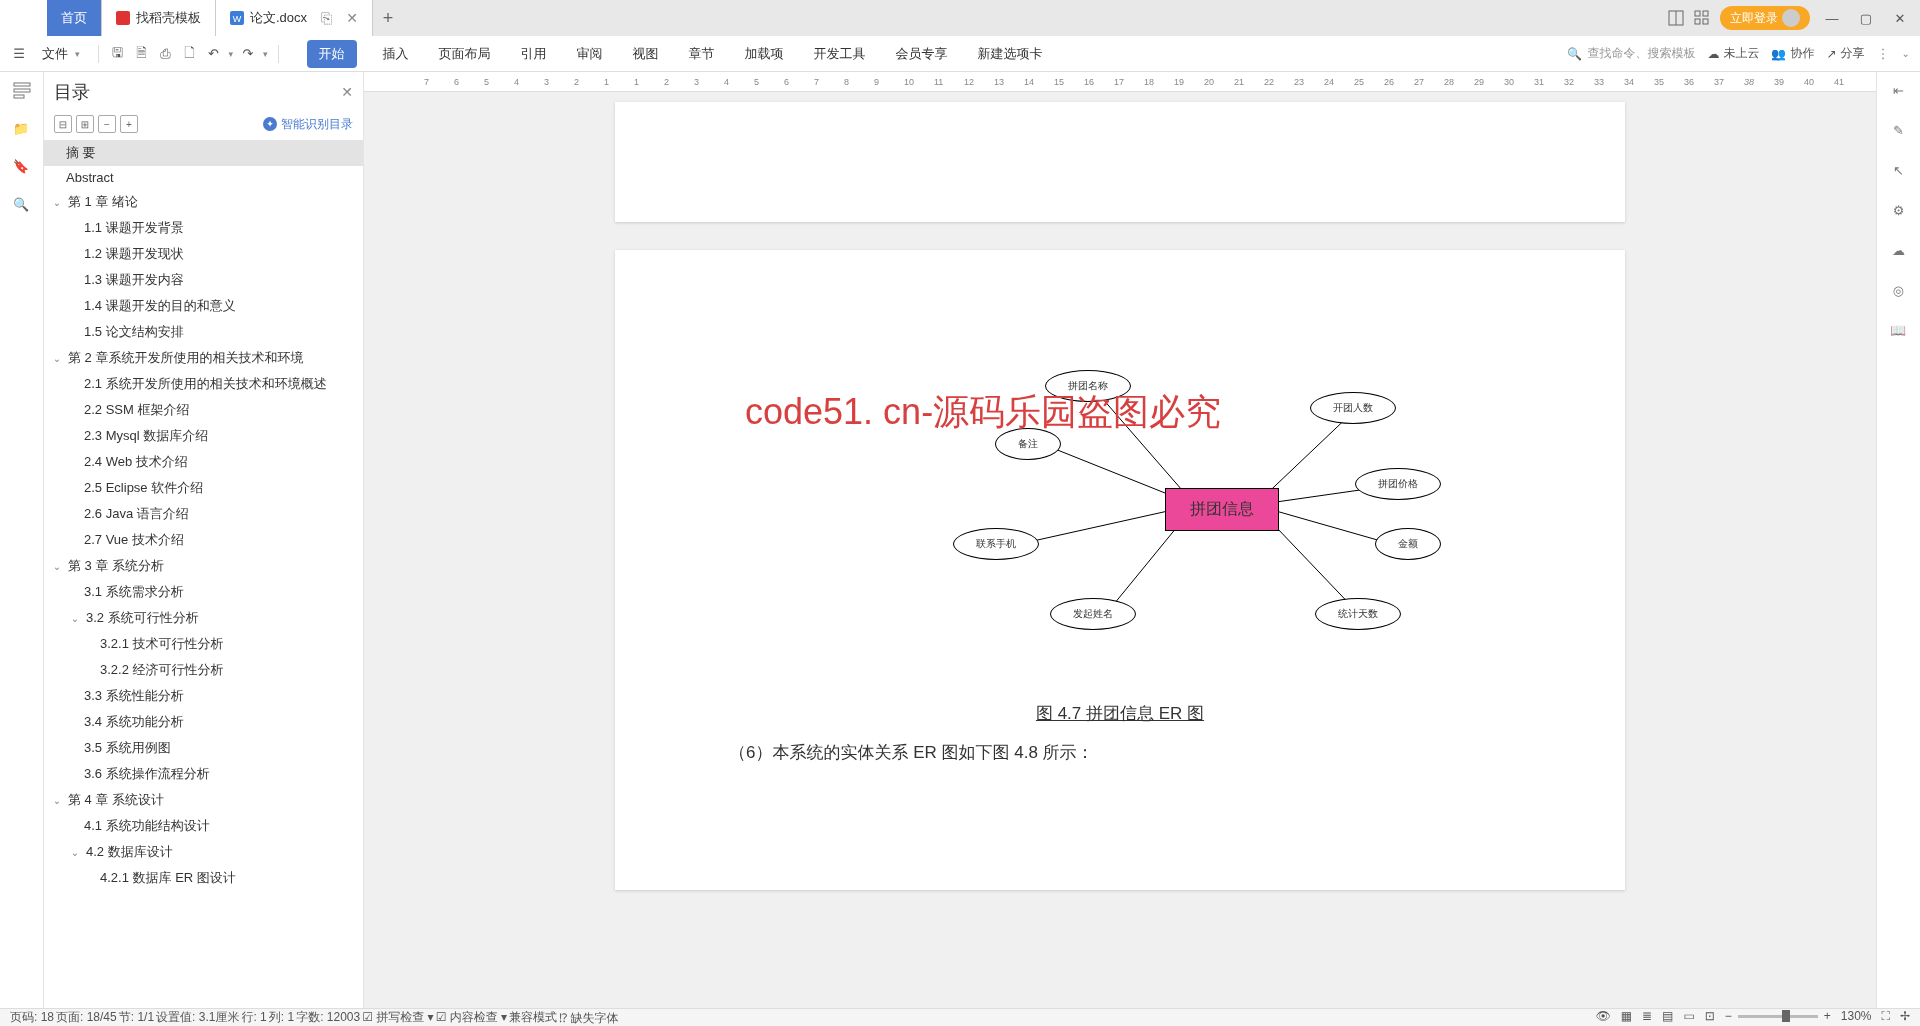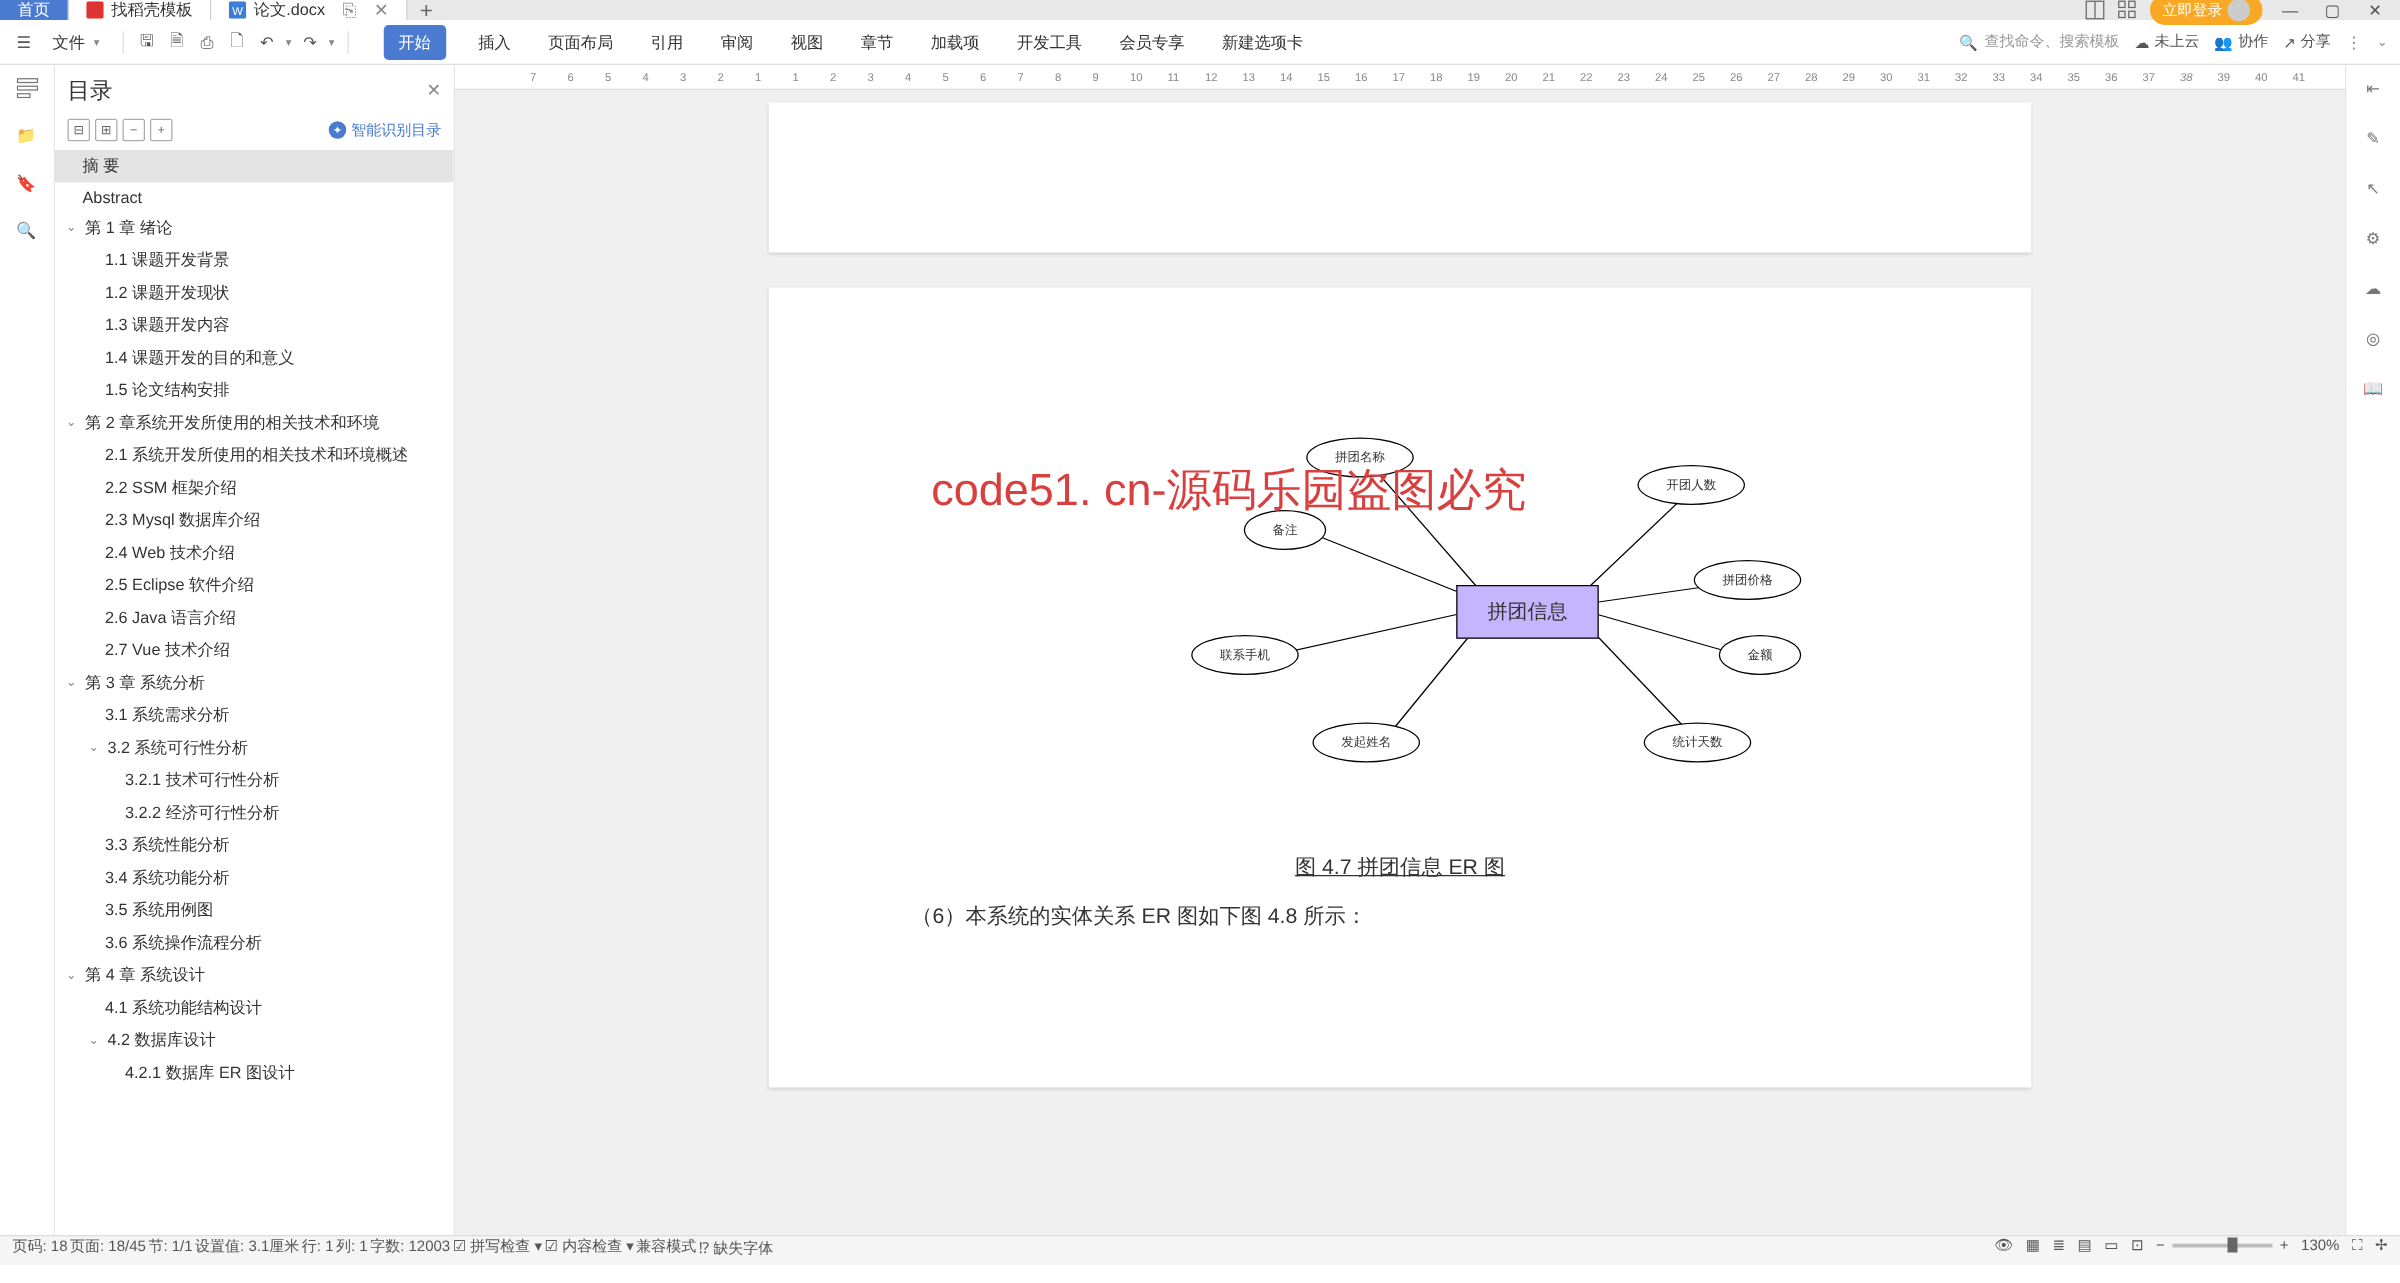--- a/index.html
+++ b/index.html
@@ -1,19 +1,19 @@
 <!DOCTYPE html>
 <html><head>
 <meta charset="utf-8">
 <style>
 * { margin: 0; padding: 0; box-sizing: border-box; font-family: "Microsoft YaHei", sans-serif; }
 body { width: 1920px; height: 1026px; background: #fff; overflow: hidden; font-size: 13px; color: #333; }
 
 
-.tabbar { height: 16px; background: #e8e8e8; display: flex; align-items: stretch; }
+.tabbar { height: 36px; background: #e8e8e8; display: flex; align-items: stretch; margin-left: 47px; }
 .tab { display: flex; align-items: center; padding: 0 14px; gap: 6px; border-right: 1px solid #ccc; position: relative; }
 .tab.home { background: #4a7bd0; color: #fff; }
 .tab.app { background: #fff; }
 .tab.active { background: #fff; }
 .tab-icon { width: 14px; height: 14px; display: inline-flex; align-items: center; justify-content: center; }
 .tab-close { margin-left: 8px; color: #888; font-size: 14px; }
 .tab-add { width: 30px; display: flex; align-items: center; justify-content: center; color: #666; font-size: 18px; }
 .tabbar-right { margin-left: auto; display: flex; align-items: center; gap: 10px; padding-right: 8px; }
 .login-btn { background: #f9a825; color: #fff; padding: 3px 10px; border-radius: 12px; font-size: 12px; display: flex; align-items: center; gap: 4px; }
 .avatar { width: 18px; height: 18px; border-radius: 50%; background: #ccc; }
@@ -63,21 +63,21 @@
 .doc-wrap { flex: 1; background: #f0f0f0; position: relative; overflow: hidden; }
 .ruler { height: 20px; background: #fff; border-bottom: 1px solid #ddd; position: relative; font-size: 9px; color: #888; display: flex; align-items: center; padding-left: 60px; }
 .ruler span { position: absolute; }
 .doc-scroll { height: calc(100% - 20px); overflow-y: auto; padding: 10px 0; }
 .page { width: 1010px; margin: 0 auto 28px auto; background: #fff; box-shadow: 0 1px 3px rgba(0,0,0,.15); }
 .page.short { height: 120px; }
 .page.tall { min-height: 640px; padding: 60px 80px; position: relative; }
 
 
 .er { position: relative; height: 320px; margin-top: 40px; }
-.er-box { position: absolute; border: 1.5px solid #000; background: #c4b5fd; padding: 10px 24px; font-size: 16px; }
+.er-box { position: absolute; border: 1.5px solid #000; background: #ec4899; padding: 10px 24px; font-size: 16px; }
 .er-ell { position: absolute; border: 1.5px solid #000; border-radius: 50%; background: #fff; padding: 8px 22px; font-size: 10px; white-space: nowrap; }
 .watermark { position: absolute; color: #d84040; font-size: 36px; font-weight: 400; top: 138px; left: 130px; pointer-events: none; z-index: 5; }
 .caption { text-align: center; font-size: 17px; margin-top: 32px; text-decoration: underline; }
 .bodytext { font-size: 17px; margin-top: 16px; text-indent: 2em; }
 
 
 .rrail { width: 44px; border-left: 1px solid #e5e5e5; display: flex; flex-direction: column; align-items: center; padding-top: 8px; gap: 20px; }
 
 
 .statusbar { height: 24px; background: #f5f5f5; border-top: 1px solid #ddd; display: flex; align-items: flex-start; padding: 0 10px; font-size: 12px; color: #555; gap: 2px; }

